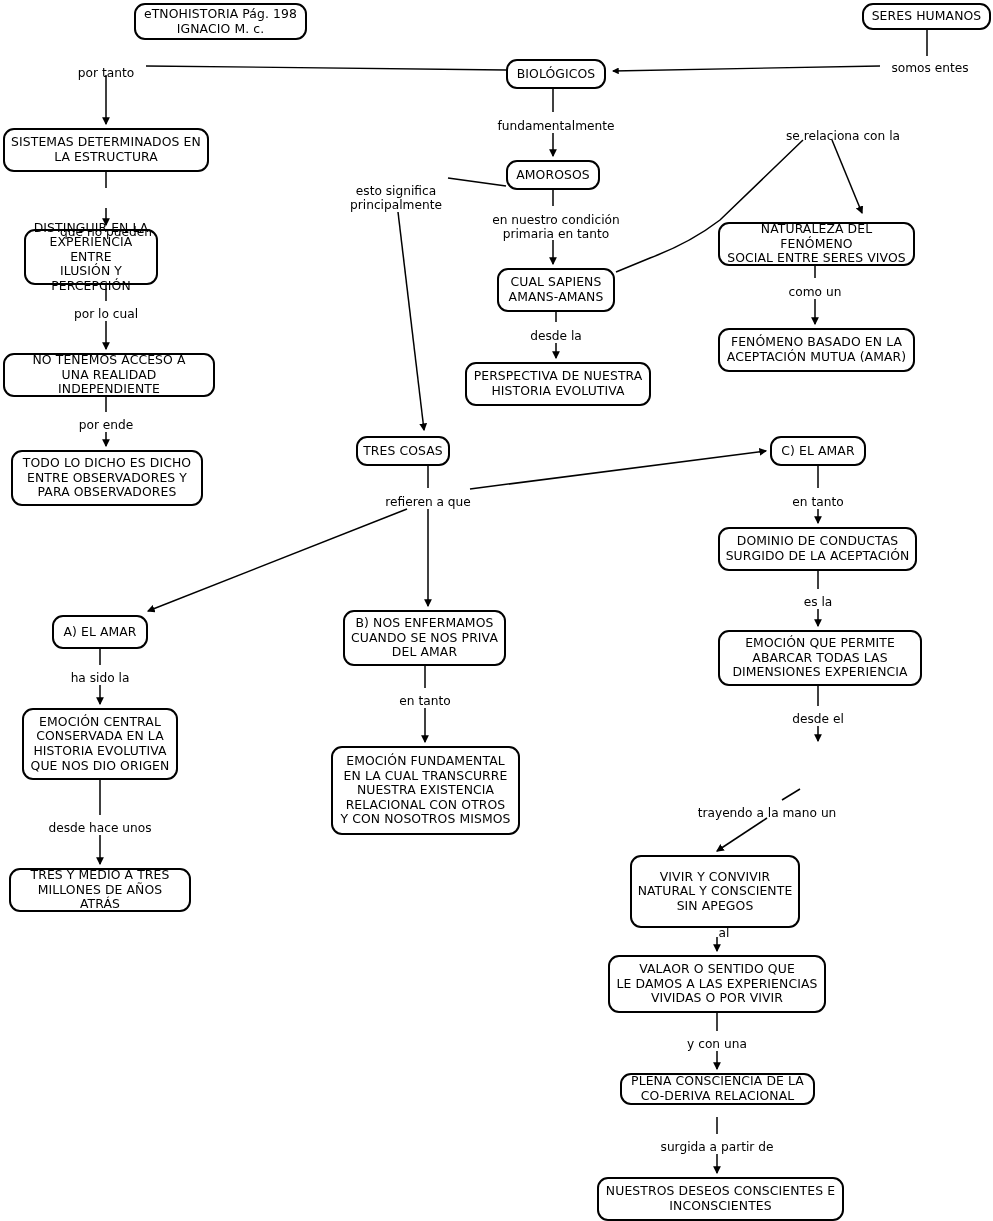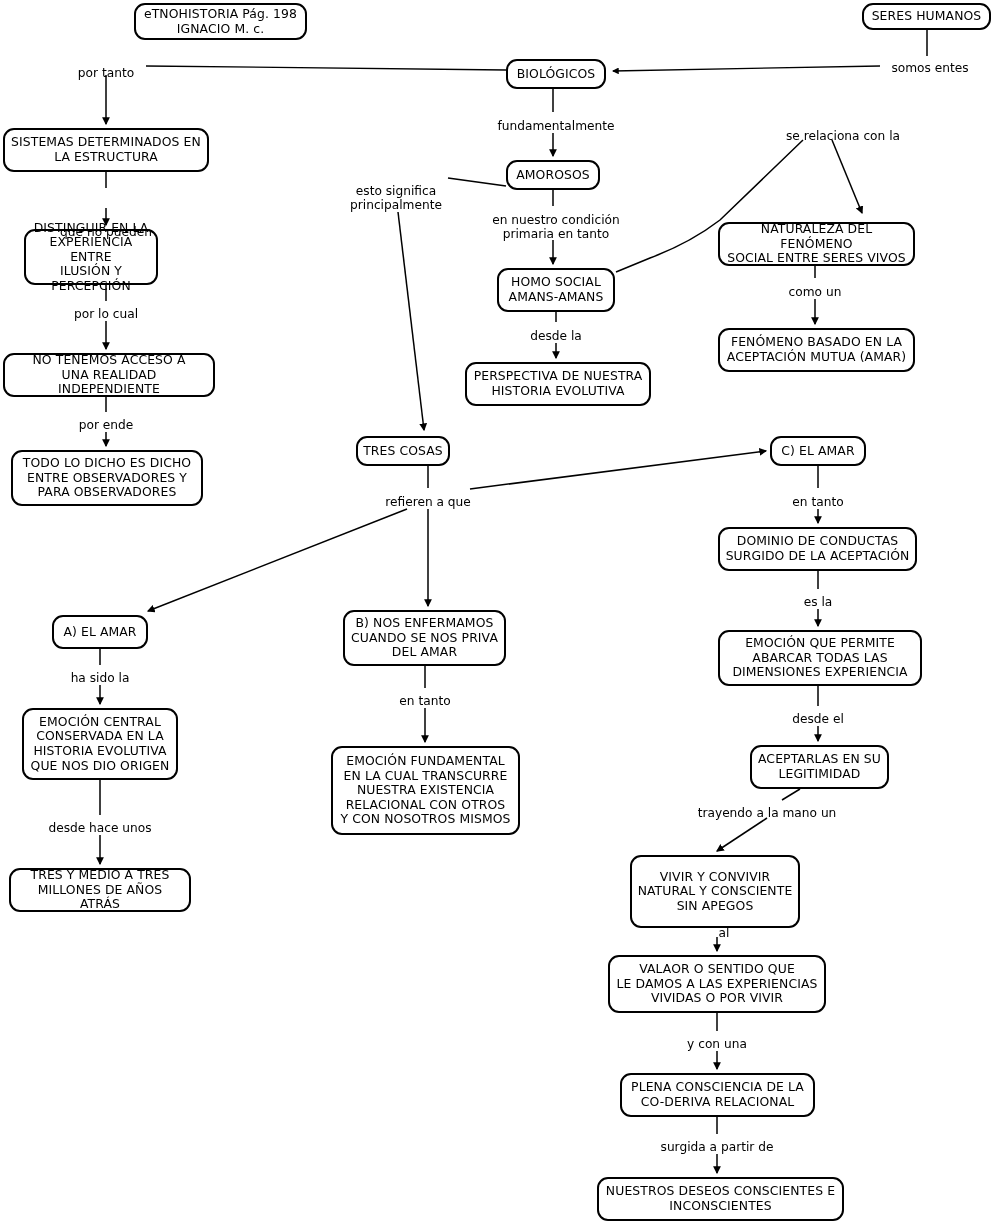--- a/index.html
+++ b/index.html
@@ -157,21 +157,21 @@
 
   <div class="node" style="left:506px;top:160px;width:94px;height:30px;">AMOROSOS</div>
 
   <div class="node" style="left:718px;top:222px;width:197px;height:44px;">NATURALEZA DEL FENÓMENO
 SOCIAL ENTRE SERES VIVOS</div>
 
   <div class="node" style="left:24px;top:229px;width:134px;height:56px;">DISTINGUIR EN LA
 EXPERIENCIA ENTRE
 ILUSIÓN Y PERCEPCIÓN</div>
 
-  <div class="node" style="left:497px;top:268px;width:118px;height:44px;">HOMO SOCIAL
+  <div class="node" style="left:497px;top:268px;width:118px;height:44px;">CUAL SAPIENS
 AMANS-AMANS</div>
 
   <div class="node" style="left:718px;top:328px;width:197px;height:44px;">FENÓMENO BASADO EN LA
 ACEPTACIÓN MUTUA (AMAR)</div>
 
   <div class="node" style="left:3px;top:353px;width:212px;height:44px;">NO TENEMOS ACCESO A
 UNA REALIDAD INDEPENDIENTE</div>
 
   <div class="node" style="left:465px;top:362px;width:186px;height:44px;">PERSPECTIVA DE NUESTRA
 HISTORIA EVOLUTIVA</div>
@@ -195,41 +195,39 @@
 
   <div class="node" style="left:718px;top:630px;width:204px;height:56px;">EMOCIÓN QUE PERMITE
 ABARCAR TODAS LAS
 DIMENSIONES EXPERIENCIA</div>
 
   <div class="node" style="left:22px;top:708px;width:156px;height:72px;">EMOCIÓN CENTRAL
 CONSERVADA EN LA
 HISTORIA EVOLUTIVA
 QUE NOS DIO ORIGEN</div>
 
-  <div class="node" style="left:750px;top:745px;width:139px;height:44px;">ACEPTARLAS EN SU
-LEGITIMIDAD</div>
 
   <div class="node" style="left:331px;top:746px;width:189px;height:89px;">EMOCIÓN FUNDAMENTAL
 EN LA CUAL TRANSCURRE
 NUESTRA EXISTENCIA
 RELACIONAL CON OTROS
 Y CON NOSOTROS MISMOS</div>
 
   <div class="node" style="left:630px;top:855px;width:170px;height:73px;">VIVIR Y CONVIVIR
 NATURAL Y CONSCIENTE
 SIN APEGOS</div>
 
   <div class="node" style="left:9px;top:868px;width:182px;height:44px;">TRES Y MEDIO A TRES
 MILLONES DE AÑOS ATRÁS</div>
 
   <div class="node" style="left:608px;top:955px;width:218px;height:58px;">VALAOR O SENTIDO QUE
 LE DAMOS A LAS EXPERIENCIAS
 VIVIDAS O POR VIVIR</div>
 
-  <div class="node" style="left:620px;top:1073px;width:195px;height:44px;">PLENA CONSCIENCIA DE LA
+  <div class="node" style="left:620px;top:1073px;width:195px;height:32px;">PLENA CONSCIENCIA DE LA
 CO-DERIVA RELACIONAL</div>
 
   <div class="node" style="left:597px;top:1177px;width:247px;height:44px;">NUESTROS DESEOS CONSCIENTES E
 INCONSCIENTES</div>
 
   <div class="linklabel" style="left:106px;top:66px;">por tanto</div>
 
   <div class="linklabel" style="left:930px;top:61px;">somos entes</div>
 
   <div class="linklabel" style="left:556px;top:119px;">fundamentalmente</div>

